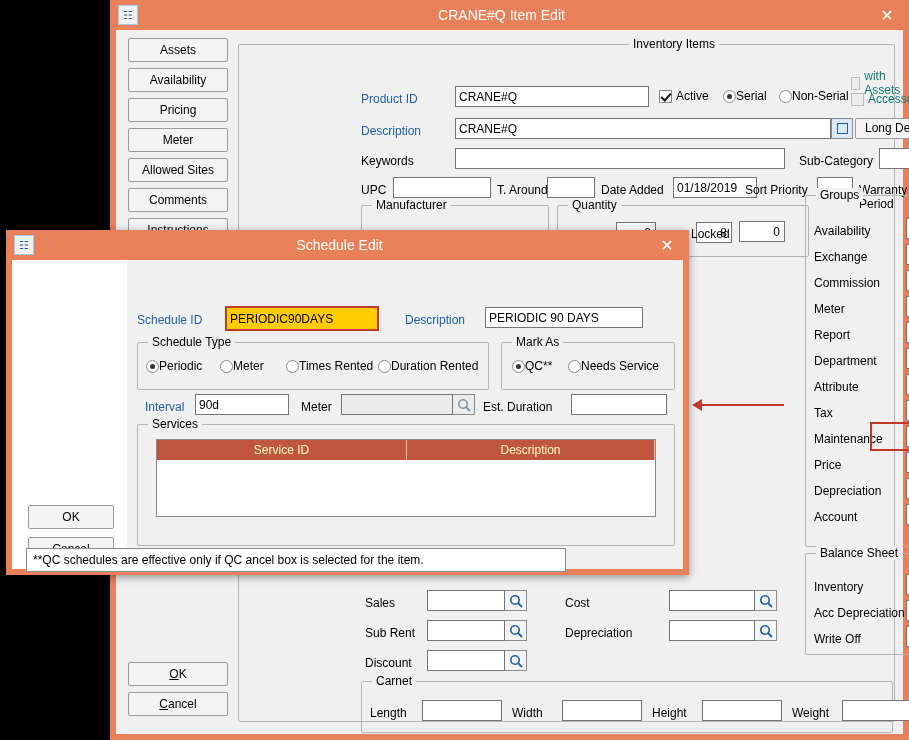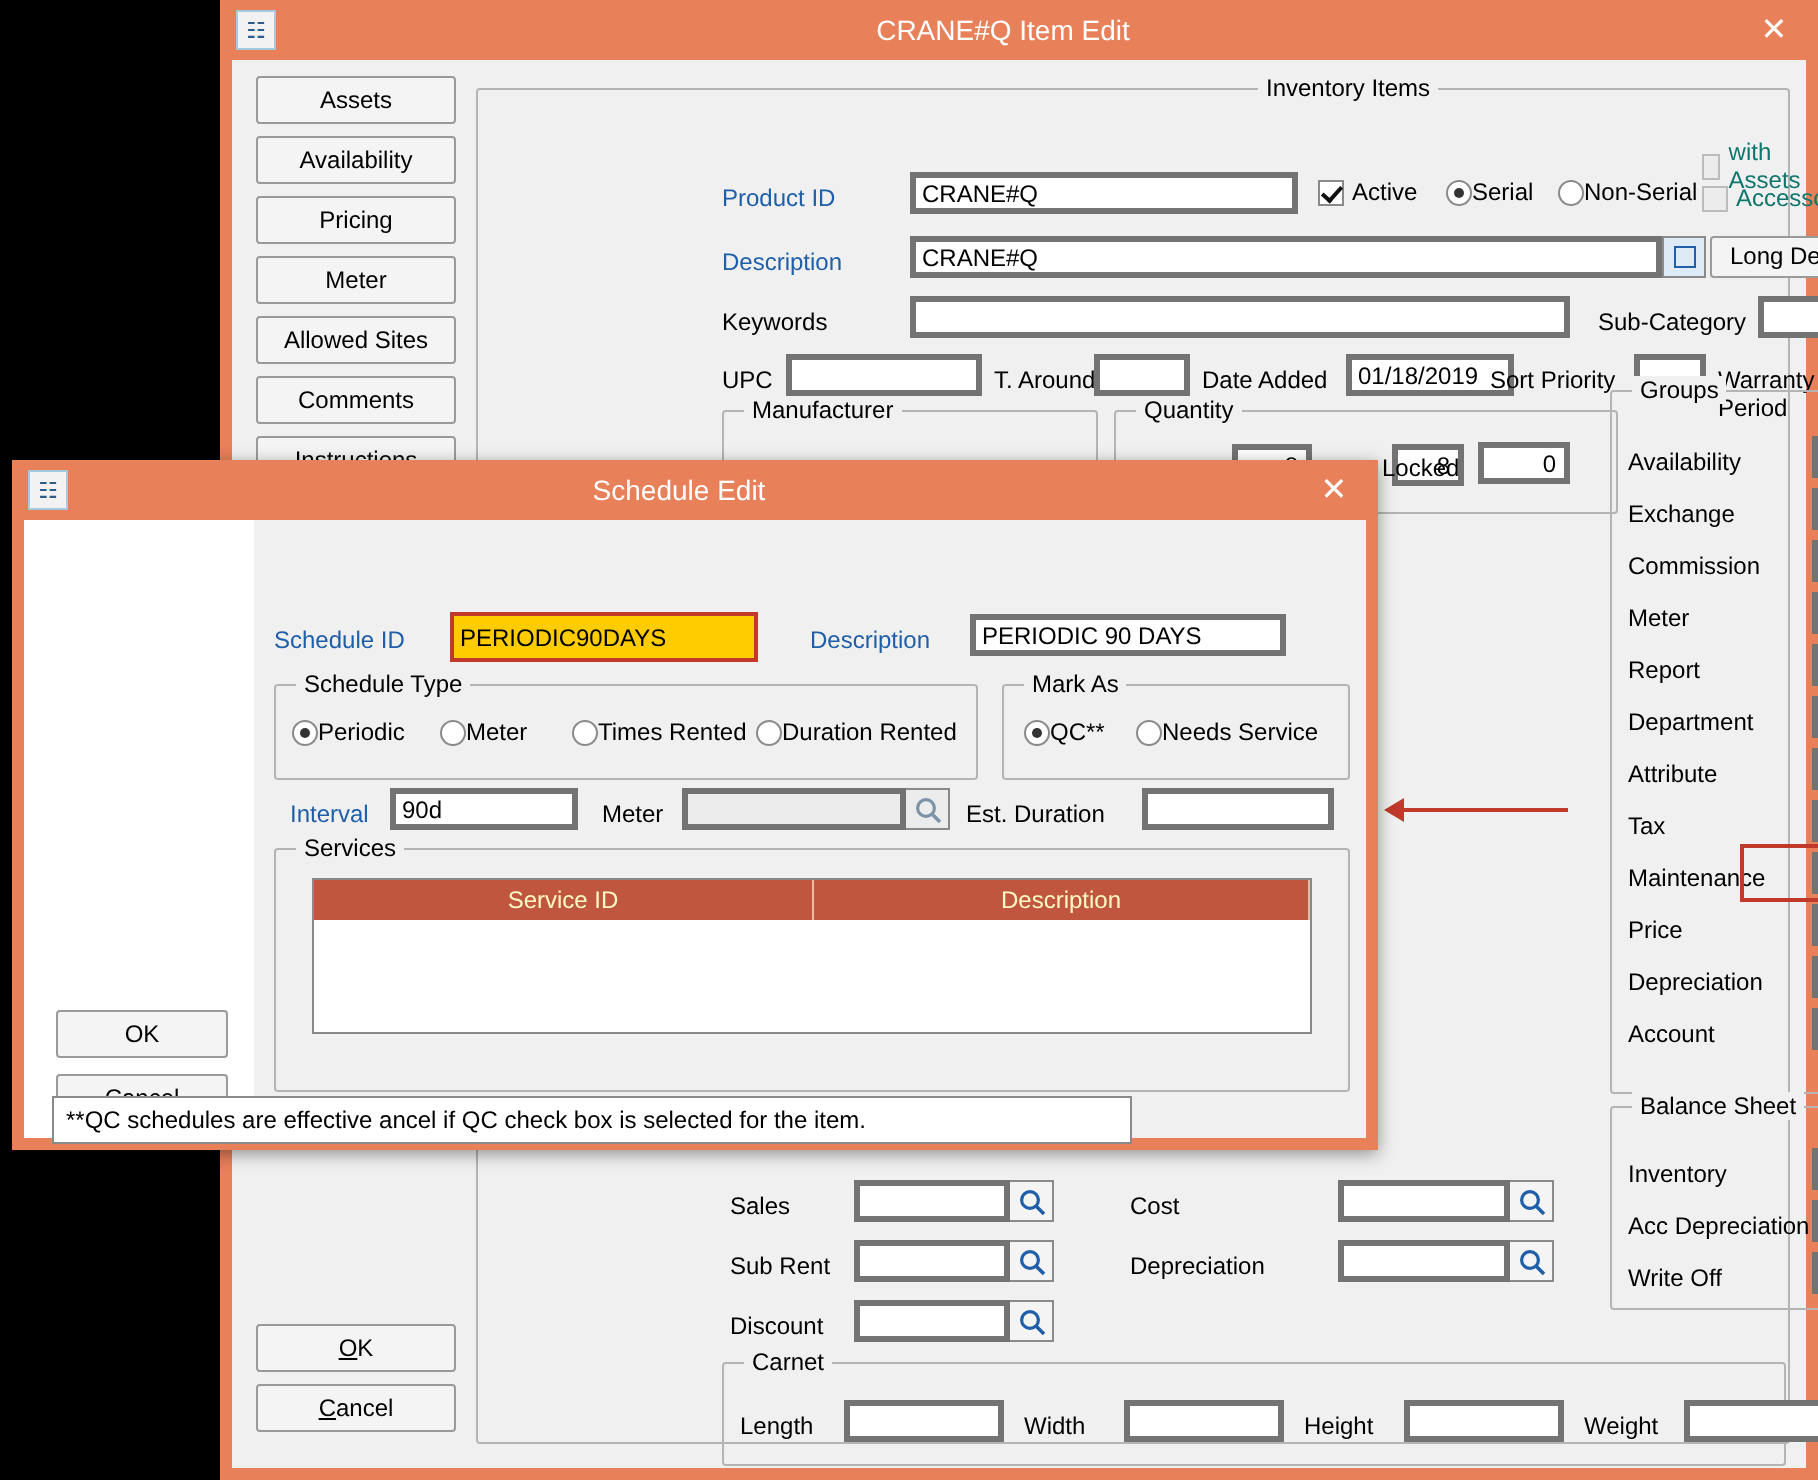--- a/index.html
+++ b/index.html
@@ -113,21 +113,21 @@
   .inv-grp {
     left: 122px; top: 14px;
     width: 655px; height: 676px;
     background: #f0f0f0;
   }
 
   .lbl { position: absolute; font-size: 12px; }
   .lbl-blue { color: #1f5fa9; }
   .inp {
     position: absolute;
-    border: 3px solid #737373;
+    border: 1px solid #737373;
     background: #fff;
     height: 21px;
     box-sizing: border-box;
     font-family: "Liberation Sans", sans-serif;
     font-size: 12px;
     padding: 0 3px;
     line-height: 19px;
   }
   .inp.num { text-align: right; padding-right: 4px; }
 
@@ -604,15 +604,15 @@
             <div style="width:250px;">Service ID</div>
             <div style="width:248px;">Description</div>
           </div>
         </div>
       </div>
 
       <div class="btn" style="left:28px; top:290px; width:100px; height:22px; line-height:20px;">List</div>
       <div class="btn" style="left:130px; top:290px; width:100px; height:22px; line-height:20px; left:128px;">Delete</div>
     </div>
 
-    <div class="note" style="left:14px; top:288px; width:540px; height:24px; line-height:14px;">**QC schedules are effective ancel if QC check box is selected for the item.</div>
+    <div class="note" style="left:14px; top:288px; width:540px; height:24px; line-height:14px;">**QC schedules are effective only if QC ancel box is selected for the item.</div>
   </div>
 </div>
 
 </body></html>

